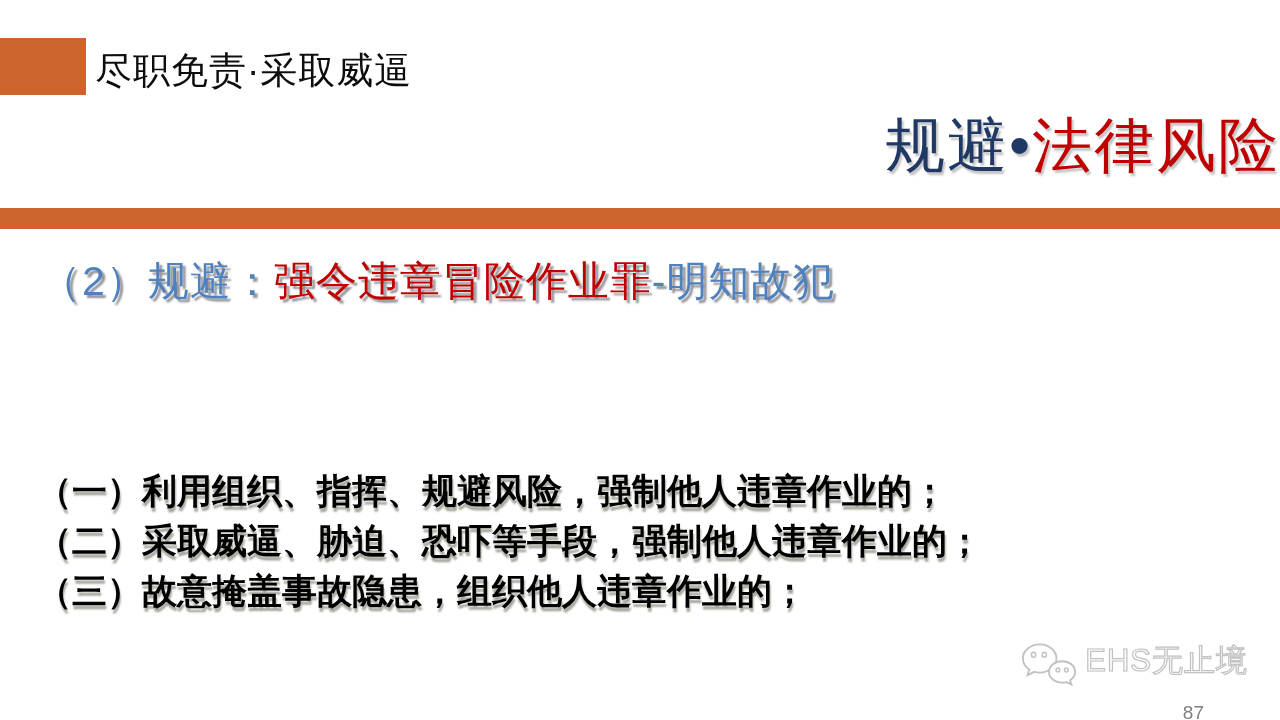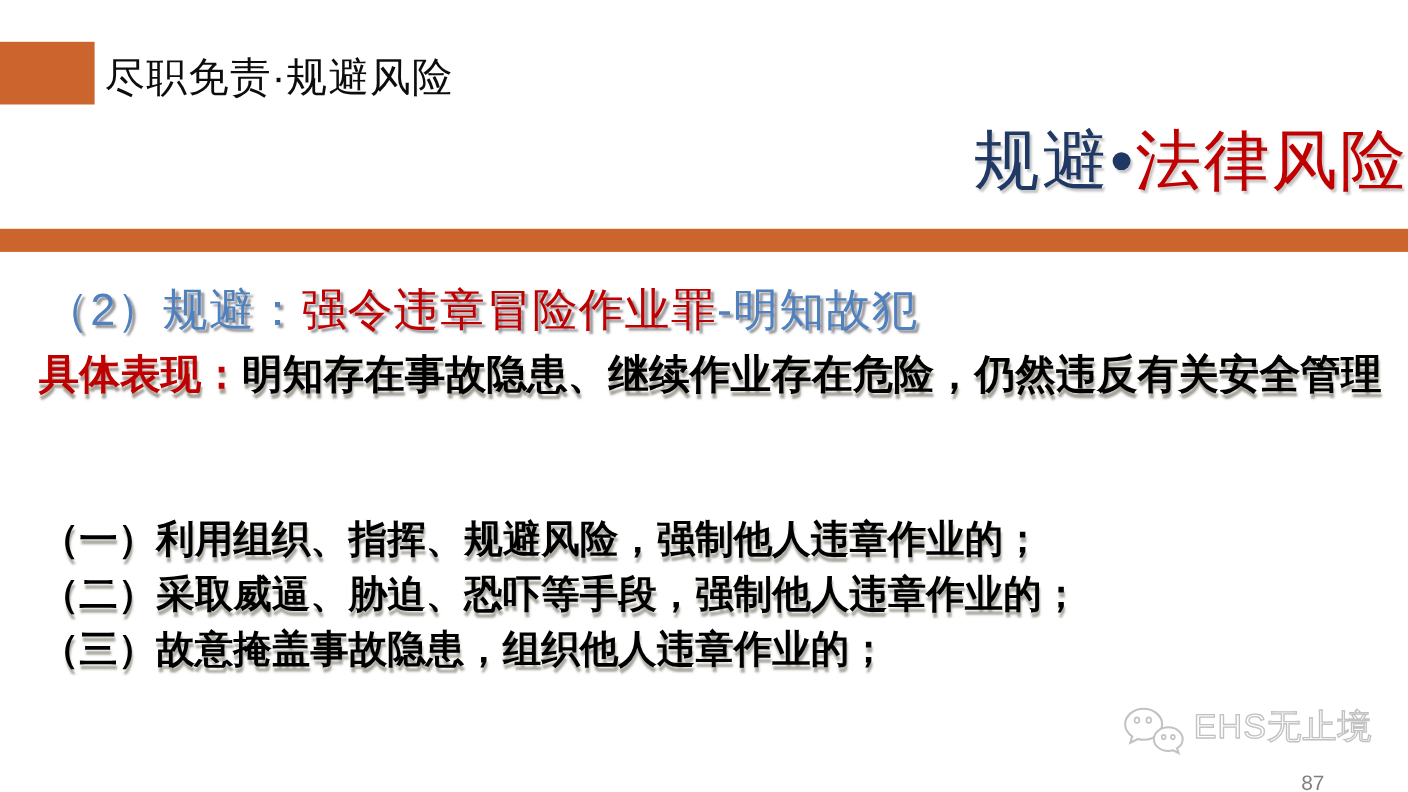--- a/index.html
+++ b/index.html
@@ -87,34 +87,33 @@
   .page-number {
     position: absolute; top: 674px; right: 76px;
     font-size: 19px; color: #7f7f7f; margin-top: 28px;
   }
 </style>
 </head>
 <body>
 
 <div class="corner-block"></div>
 
-<div class="kicker">尽职免责·规避风险</div>
+<div class="kicker">尽职免责·采取威逼</div>
 
 <div class="main-title">
   <span class="title-navy">规避•</span><span class="title-red">法律风险</span>
 </div>
 
 <div class="divider"></div>
 
 <div class="section-heading">
   <span class="h-blue">（2）规避：</span><span class="h-red">强令违章冒险作业罪</span><span class="h-blue">-明知故犯</span>
 </div>
 
 <div class="paragraph">
-  <div><span class="para-label">具体表现：</span><span>明知存在事故隐患、继续作业存在危险，仍然违反有关安全管理</span></div>
 </div>
 
 <div class="item-list">
   <div>（一）利用组织、指挥、规避风险，强制他人违章作业的；</div>
   <div>（二）采取威逼、胁迫、恐吓等手段，强制他人违章作业的；</div>
   <div>（三）故意掩盖事故隐患，组织他人违章作业的；</div>
 </div>
 
 <div class="watermark">
   <span style="display:inline-flex;">

